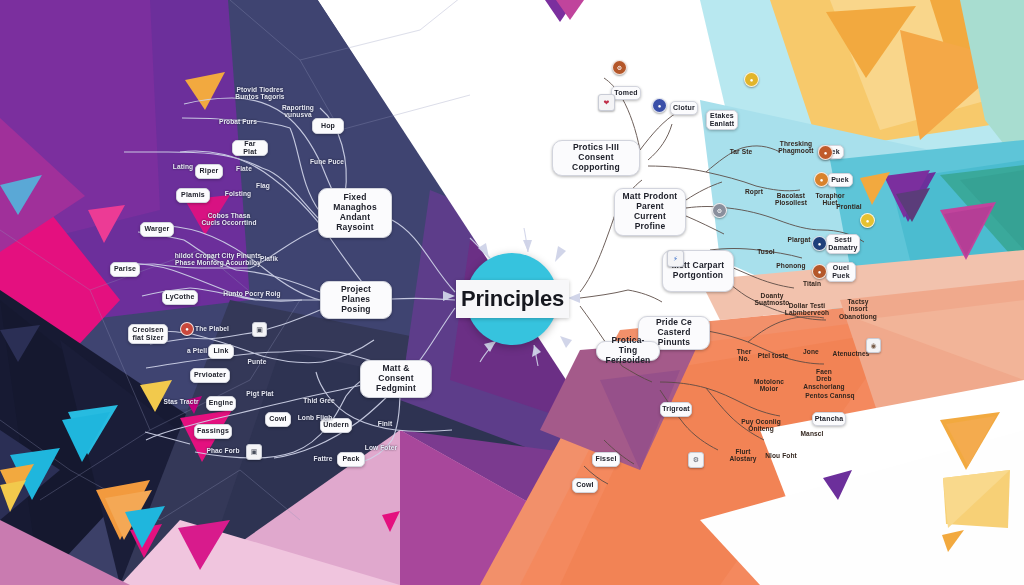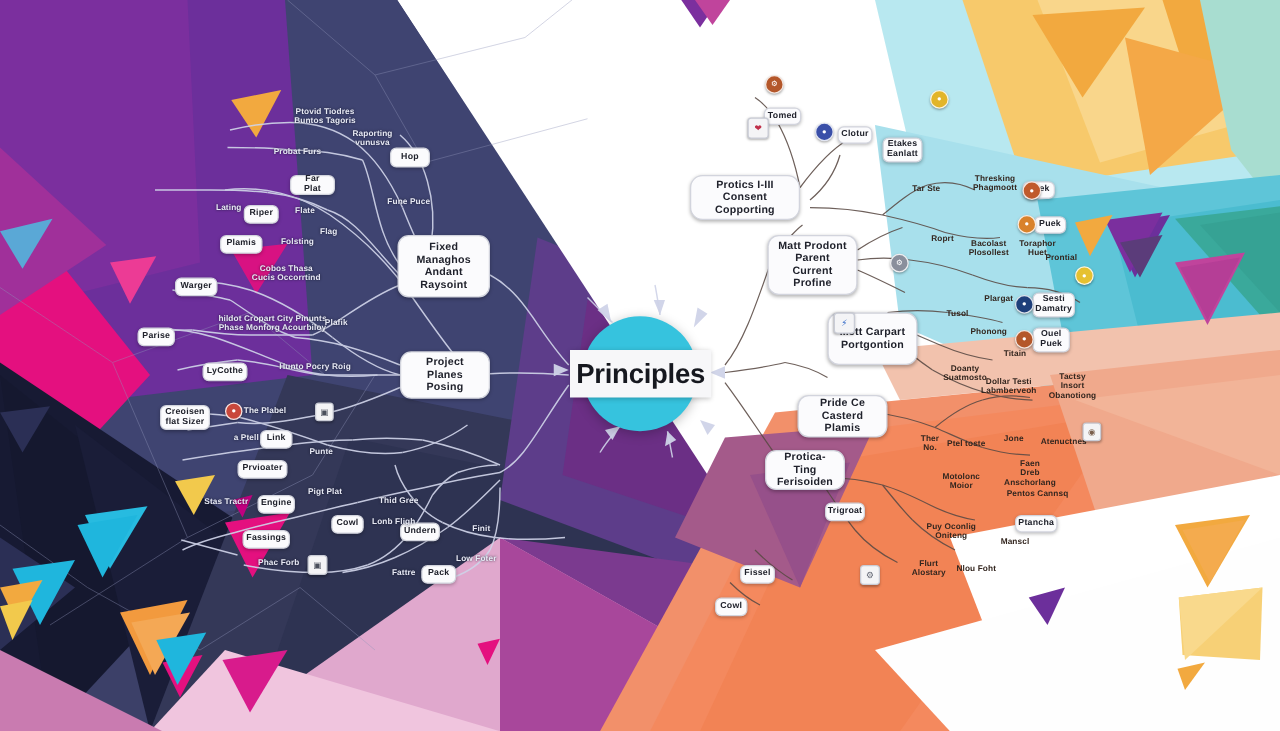--- a/index.html
+++ b/index.html
@@ -308,30 +308,32 @@
   </svg>
 
   <div id="hub-circle"></div>
   <div id="hub-label">Principles</div>
 
   <div class="node major blur" style="left:318px;top:188px;width:74px;height:50px;white-space:pre-line;text-align:center;">Fixed
 Managhos Andant
 Raysoint</div>
   <div class="node major blur" style="left:320px;top:281px;width:72px;height:38px;white-space:pre-line;">Project Planes
 Posing</div>
+  <div class="node major blur" style="left:360px;top:360px;width:72px;height:38px;white-space:pre-line;">Matt &amp; Consent
+Fedgmint</div>
   <div class="node major blur" style="left:552px;top:140px;width:88px;height:36px;white-space:pre-line;border-radius:10px;">Protics I-III Consent
 Copporting</div>
   <div class="node major blur" style="left:614px;top:188px;width:72px;height:48px;white-space:pre-line;">Matt Prodont
 Parent Current
 Profine</div>
   <div class="node major blur" style="left:662px;top:250px;width:72px;height:42px;white-space:pre-line;">Mett Carpart
 Portgontion</div>
   <div class="node major blur" style="left:638px;top:316px;width:72px;height:34px;white-space:pre-line;">Pride Ce Casterd
-Plamis</div>
-  <div class="node major blur" style="left:596px;top:360px;width:64px;height:32px;white-space:pre-line;margin-left:16px;">Protica-Ting
+Pinunts</div>
+  <div class="node major blur" style="left:596px;top:341px;width:64px;height:20px;white-space:pre-line;">Protica-Ting
 Ferisoiden</div>
 
   <div class="node minor blur" style="left:312px;top:118px;width:32px;height:16px;">Hop</div>
   <div class="node minor blur" style="left:232px;top:140px;width:36px;height:16px;">Far Plat</div>
   <div class="node minor blur" style="left:195px;top:164px;width:28px;height:15px;">Riper</div>
   <div class="node minor blur" style="left:176px;top:188px;width:34px;height:15px;">Plamis</div>
   <div class="node minor blur" style="left:140px;top:222px;width:34px;height:15px;">Warger</div>
   <div class="node minor blur" style="left:110px;top:262px;width:30px;height:15px;">Parise</div>
   <div class="node minor blur" style="left:162px;top:290px;width:36px;height:15px;">LyCothe</div>
   <div class="node minor blur" style="left:128px;top:324px;width:40px;height:20px;white-space:pre-line;">Creoisen

